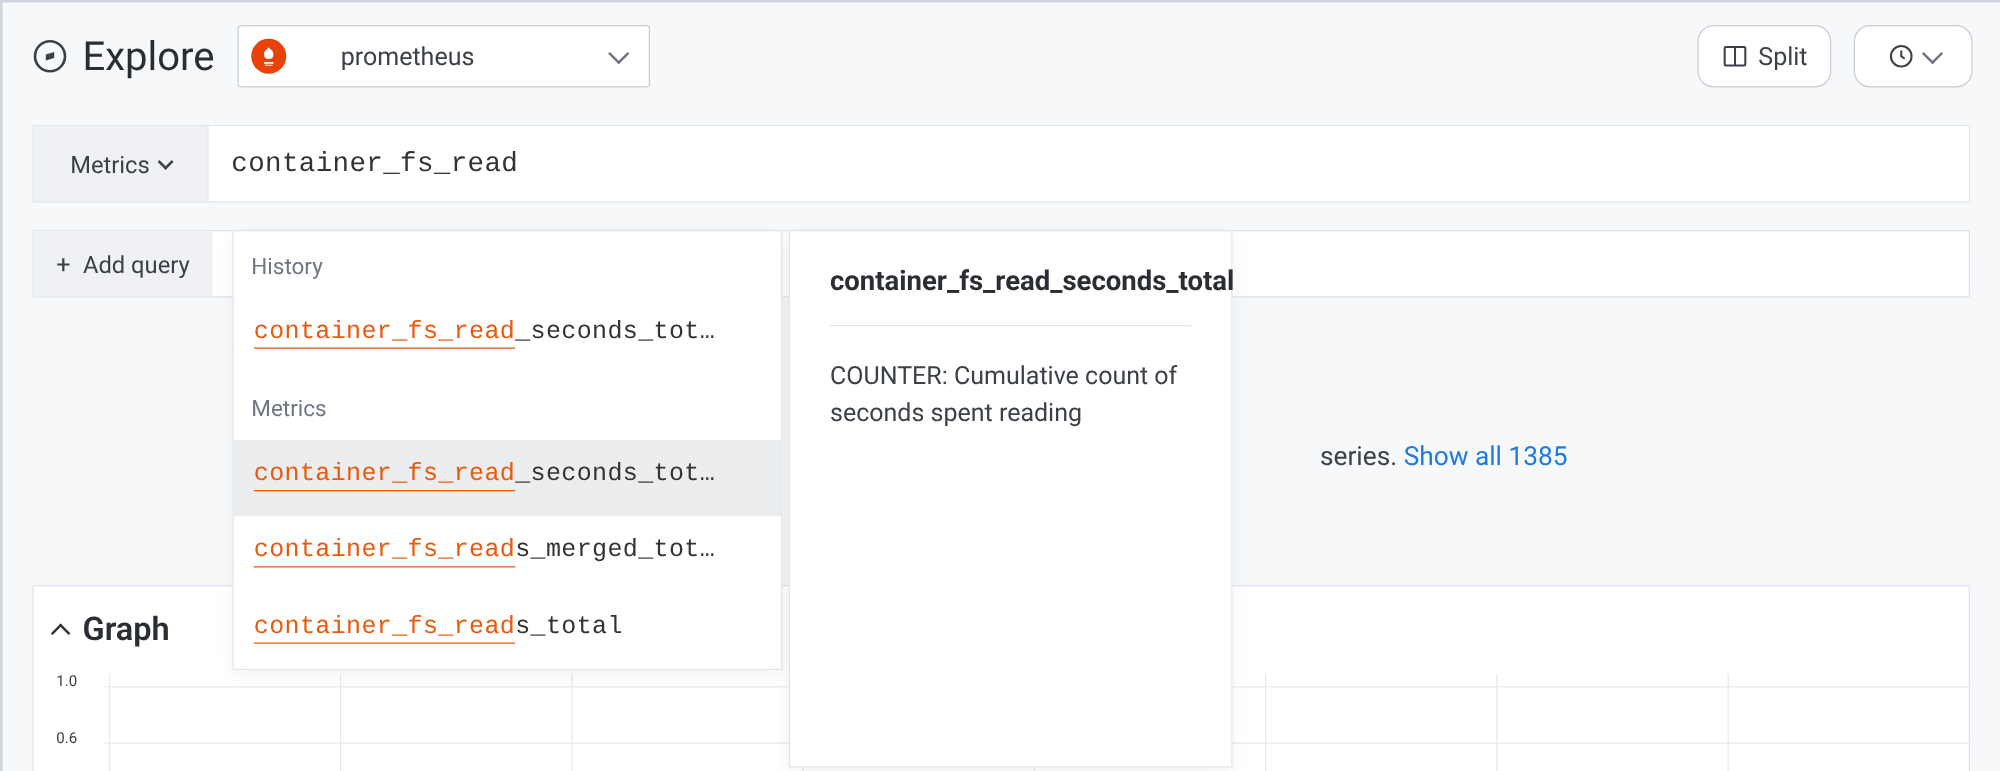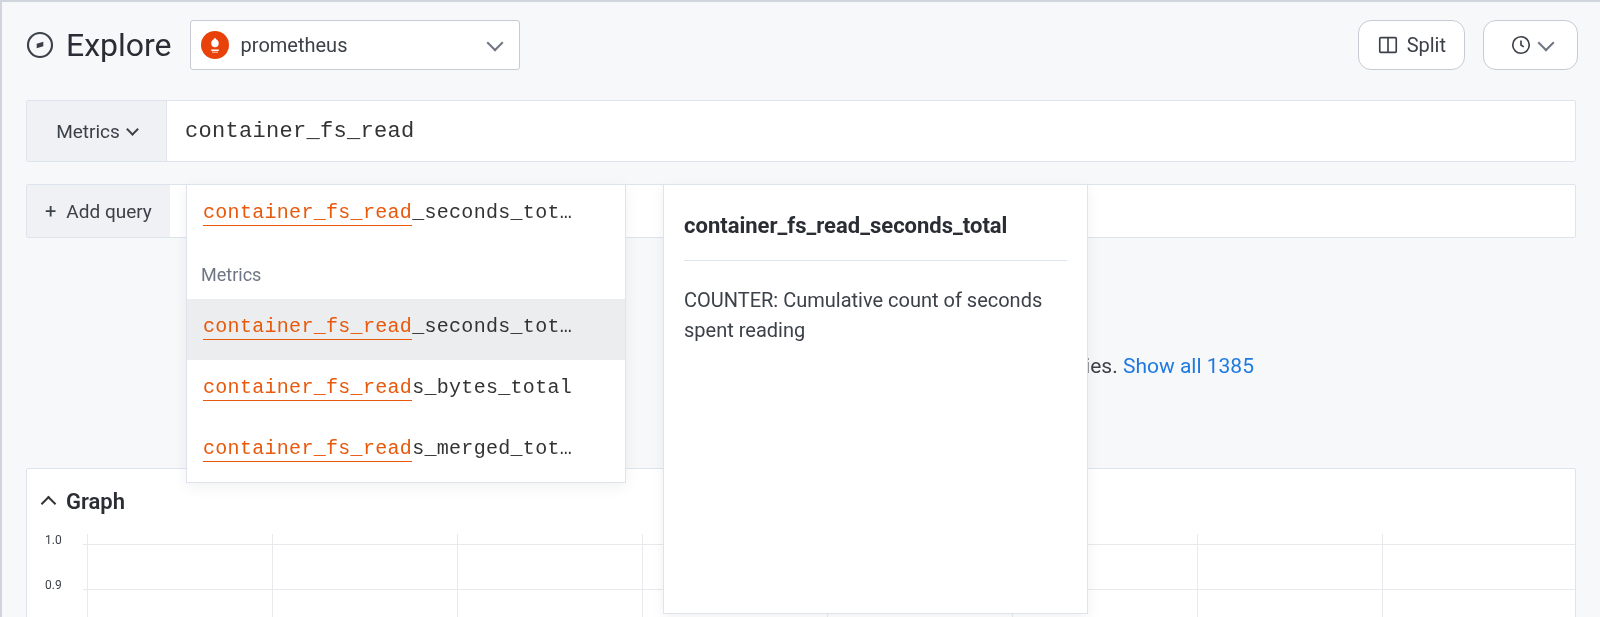--- a/index.html
+++ b/index.html
@@ -39,21 +39,21 @@
   .explore-logo .title { font-size: 32px; font-weight: 400; color:#2a2e34; }
   .ds-picker {
     display:flex; align-items:center; gap:12px;
     border:1px solid var(--border-dark); border-radius:3px;
     background:#fff; height:50px; padding:0 18px 0 10px; min-width:330px;
   }
   .ds-icon {
     width:28px; height:28px; border-radius:50%; background:#e8420a;
     display:flex; align-items:center; justify-content:center;
   }
-  .ds-name { font-size:20px; color:#3c4149; }
+  .ds-name { font-size:20px; color:#3c4149;margin-left:32px; }
   .spacer { flex:1; }
   .toolbar .btn {
     display:flex; align-items:center; gap:8px;
     border:1px solid var(--border-dark); border-radius:13px;
     background:#fff; height:50px; padding:0 18px; font-size:20px; color:#3c4149;
   }
   .two-icon { width:95px; gap:12px; justify-content:center; padding:0;}
   .chevdown { width:12px; height:12px; border-right:2px solid #6e7683; border-bottom:2px solid #6e7683; transform:rotate(45deg); margin-bottom:4px; }
 
   
@@ -97,24 +97,24 @@
   .suggest .item {
     font-family:var(--mono); font-size:20px; letter-spacing:0.3px;
     padding:16px 16px 22px 16px; white-space:nowrap; overflow:hidden; text-overflow:ellipsis;
     color:#333;
   }
   .suggest .item.active { background: var(--highlight-bg); }
   .matched { color: var(--orange); border-bottom:1px solid var(--orange); padding-bottom:1px; }
 
   
   .detail {
-    position:absolute; left:637px; top:0;
-    width:425px; background:#fff; border:1px solid var(--border);
+    position:absolute; left:605px; top:0;
+    width:355px; background:#fff; border:1px solid var(--border);
     box-shadow: 0 4px 14px rgba(0,0,0,0.06);
-    z-index:5; height:430px; padding:28px 20px;
+    z-index:5; height:430px; padding:28px 32px;
   }
   .detail h3 { margin:0 0 22px 0; font-size:22px; font-weight:700; color:#2a2e34; }
   .detail hr { border:none; border-top:1px solid var(--border); margin:0 0 24px 0; }
   .detail p { margin:0; font-size:20px; color:#3c4149; line-height:1.5; }
 
   
   .seriesline {
     position:absolute; left:1030px; top:170px;
     font-size:21px; color:#3c4149;
     z-index:2;
@@ -124,21 +124,21 @@
   
   .graph-panel {
     background:#fff; border:1px solid var(--border); border-radius:2px;
     margin-top:230px;
     overflow:hidden;
   }
   .graph-head {
     display:flex; align-items:center; gap:12px; padding:20px 16px;
   }
   .graph-head .caret { width:11px; height:11px; border-right:2px solid #333; border-bottom:2px solid #333; transform:rotate(-135deg); margin-top:4px;}
-  .graph-head .title { font-size:22px; font-weight:600; }
+  .graph-head .title { font-size:26px; font-weight:600; }
   .plot { position:relative; height:110px; }
   .ytick { position:absolute; left:18px; font-size:12px; color:#3c4149; }
   .axis-line { position:absolute; left:56px; right:0; border-top:1px solid #e7e9ed; }
   .gridv { position:absolute; top:0; bottom:0; border-left:1px solid #e7e9ed; }
 
   svg { display:block; }
 </style>
 </head>
 <body>
 
@@ -200,25 +200,26 @@
   <div class="below-row">
 
     <div class="addquery-row">
       <div class="addquery-btn">
         <span class="plus">+</span>
         <span>Add query</span>
       </div>
     </div>
 
     <div class="suggest" id="suggest">
+        <div class="section-head">History</div>
         <div class="item"><span class="matched">container_fs_read</span><span>_seconds_tot…</span></div>
         <div class="section-head">Metrics</div>
         <div class="item active"><span class="matched">container_fs_read</span><span>_seconds_tot…</span></div>
-        <div class="item"><span class="matched">container_fs_read</span><span>s_bytes_total</span></div>
         <div class="item"><span class="matched">container_fs_read</span><span>s_merged_tot…</span></div>
+        <div class="item"><span class="matched">container_fs_read</span><span>s_total</span></div>
       </div>
 
     <div class="detail">
       <h3>container_fs_read_seconds_total</h3>
       <hr>
       <p>COUNTER: Cumulative count of seconds spent reading</p>
     </div>
 
     <div class="seriesline">
       <span>series. </span>
@@ -226,21 +227,21 @@
     </div>
 
     <div class="graph-panel">
       <div class="graph-head">
         <span class="caret"></span>
         <span class="title">Graph</span>
       </div>
       <div class="plot" id="plot">
           <div class="ytick" style="top: -1px;">1.0</div>
           <div class="axis-line" style="top: 10px;"></div>
-          <div class="ytick" style="top: 44px;">0.9</div>
+          <div class="ytick" style="top: 44px;">0.6</div>
           <div class="axis-line" style="top: 55px;"></div>
           <div class="gridv" style="left: 60px;"></div>
           <div class="gridv" style="left: 245px;"></div>
           <div class="gridv" style="left: 430px;"></div>
           <div class="gridv" style="left: 615px;"></div>
           <div class="gridv" style="left: 800px;"></div>
           <div class="gridv" style="left: 985px;"></div>
           <div class="gridv" style="left: 1170px;"></div>
           <div class="gridv" style="left: 1355px;"></div>
         </div>

